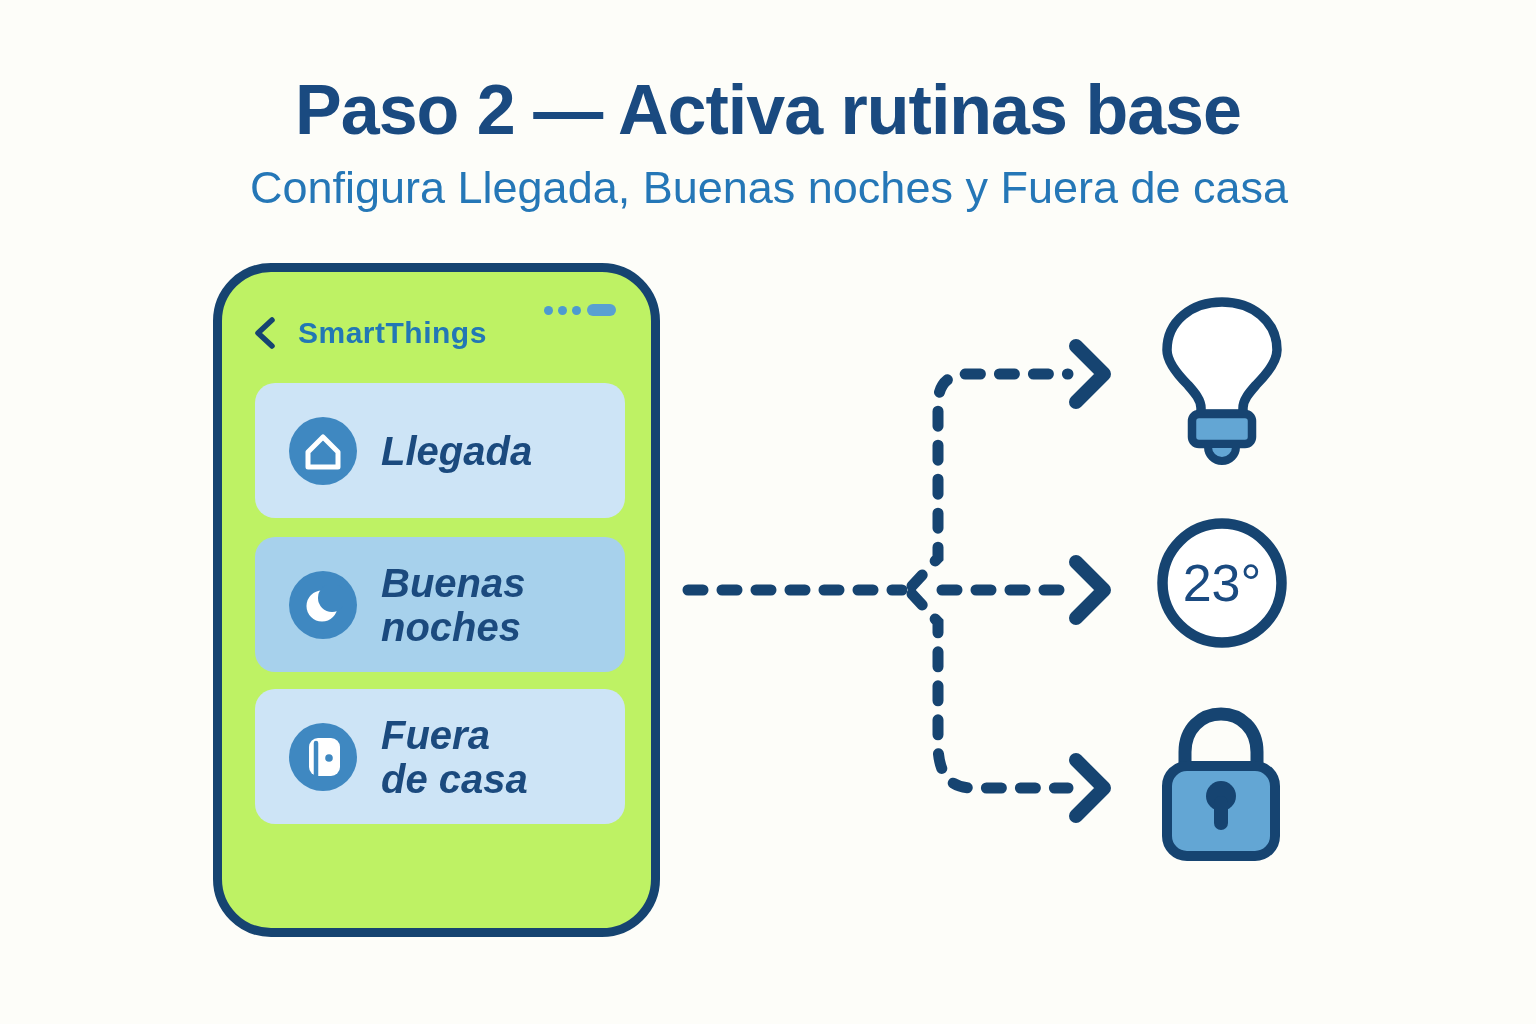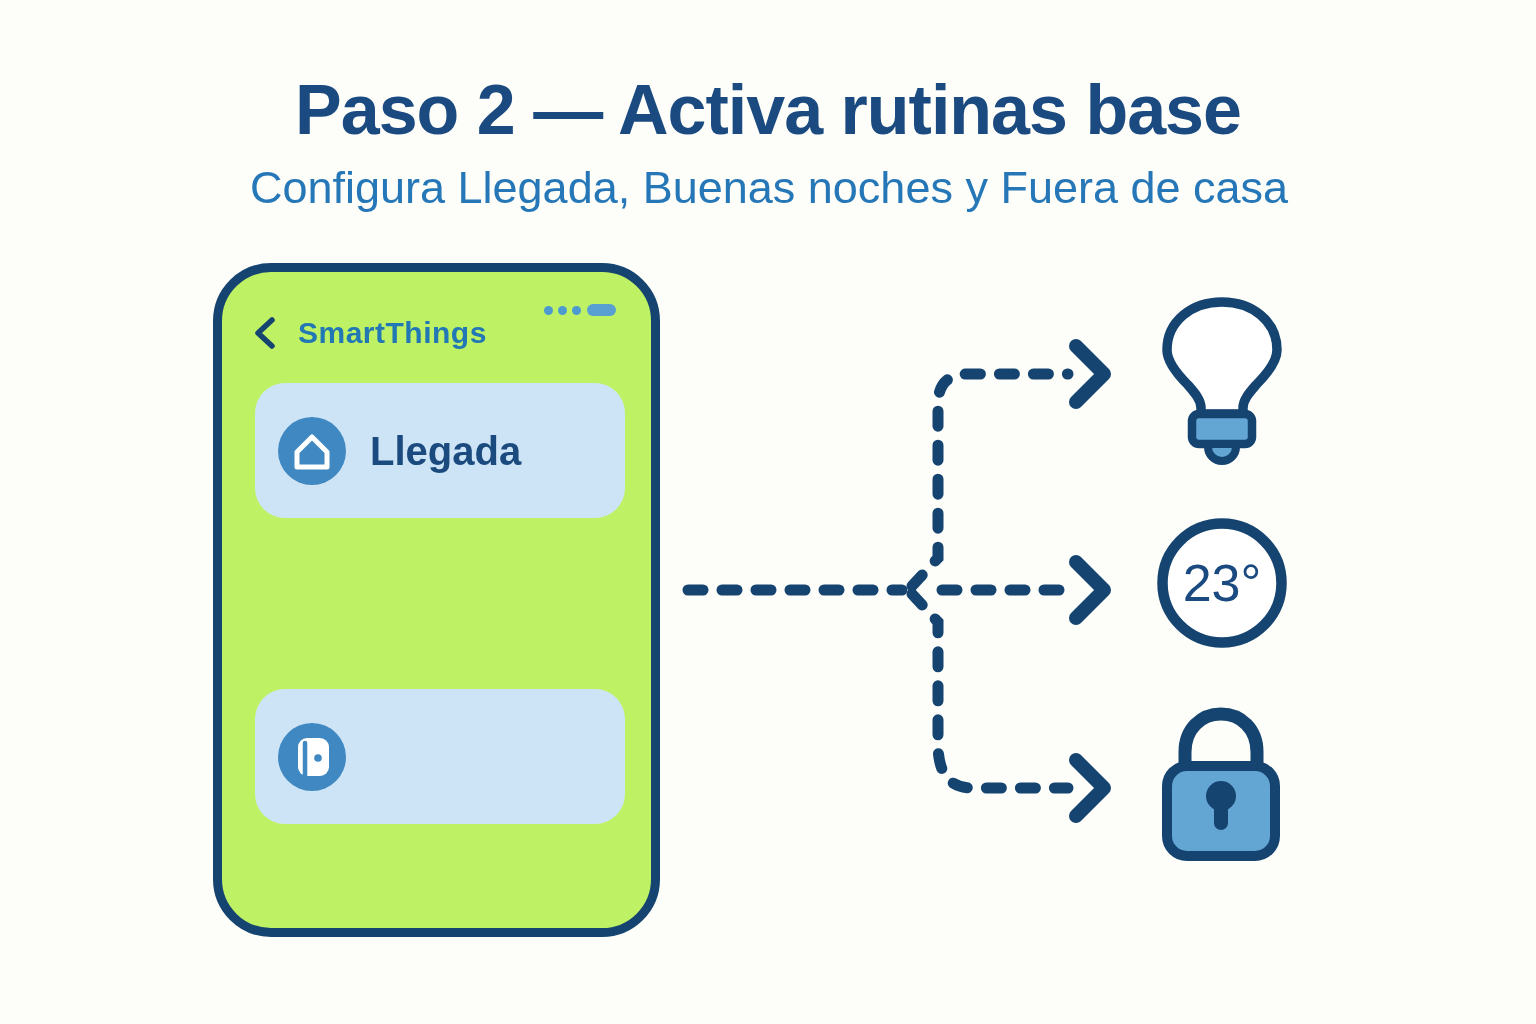--- a/index.html
+++ b/index.html
@@ -30,23 +30,24 @@
   }
   .status-dots { position:absolute; left:322px; top:34px; display:flex; gap:5px; }
   .status-dots .dot { width:9px; height:9px; border-radius:50%; background:#4d9ad0; }
   .status-pill {
     position:absolute; left:365px; top:32px; width:29px; height:12px;
     border-radius:7px; background:#58a0d2;
   }
 
   .card {
     position:absolute; left:33px; width:370px; height:135px;
-    border-radius:30px; background:#cde4f6;
-    display:flex; align-items:center; padding-left:23px; gap:24px;
+    border-radius:20px; background:#cde4f6;
+    display:flex; align-items:center; padding-left:34px; gap:24px;
     cursor:pointer;
+    font-style:italic;
   }
   .card.highlight { background:#a7d1ec; }
   .card-1 { top:111px; } .card-2 { top:265px; } .card-3 { top:417px; }
   .icon-circle {
     width:68px; height:68px; border-radius:50%; background:#3f88c1;
     display:flex; align-items:center; justify-content:center; flex:0 0 auto;
   }
   .card-label { font-size:40px; font-weight:700; color:#1b4a7e; line-height:44px; }
   .card-label span { display:block; }
   .card-label span:empty { display:none; }
@@ -87,29 +88,45 @@
         <svg width="40" height="40" viewBox="-20 -20 40 40">
           <path d="M0,-14 L15,1 V16 H-15 V1 Z" fill="none" stroke="#ffffff" stroke-width="5" stroke-linejoin="round" stroke-linecap="round"></path>
         </svg>
       </span>
       <div class="card-label">
         <span>Llegada</span>
 
       </div>
     </div>
 
+    <div class="card card-2 highlight">
+      <span class="icon-circle">
+        <svg width="40" height="40" viewBox="-20 -20 40 40">
+          <circle cx="-1" cy="1" r="15.5" fill="#ffffff"></circle>
+          <circle cx="9" cy="-7" r="14" fill="#3f88c1"></circle>
+        </svg>
+      </span>
+      <div class="card-label">
+        <span>Buenas</span>
+        <span>noches</span>
+      </div>
+    </div>
 
     <div class="card card-3">
       <span class="icon-circle">
         <svg width="40" height="40" viewBox="-20 -20 40 40">
           <rect x="-14" y="-19" width="31" height="38" rx="9" fill="#ffffff"></rect>
           <path d="M-7,-14 L-7,21" stroke="#3f88c1" stroke-width="4.5" stroke-linecap="round" fill="none"></path>
           <circle cx="6" cy="1" r="3.8" fill="#3f88c1"></circle>
         </svg>
       </span>
+      <div class="card-label">
+        <span>Fuera</span>
+        <span>de casa</span>
+      </div>
     </div>
   </div>
 
   <svg class="arrows" width="470" height="500" viewBox="0 0 470 500">
     <path class="dash" d="M18,260 H232"></path>
     <path class="dash" d="M242,256 L268,228 V74 Q268,44 298,44 H398"></path>
     <path class="dash" d="M272,260 H398"></path>
     <path class="dash" d="M242,264 L268,292 V414 Q268,458 302,458 H398"></path>
     <polyline class="head" points="406,16 434,44 406,72"></polyline>
     <polyline class="head" points="406,232 434,260 406,288"></polyline>

